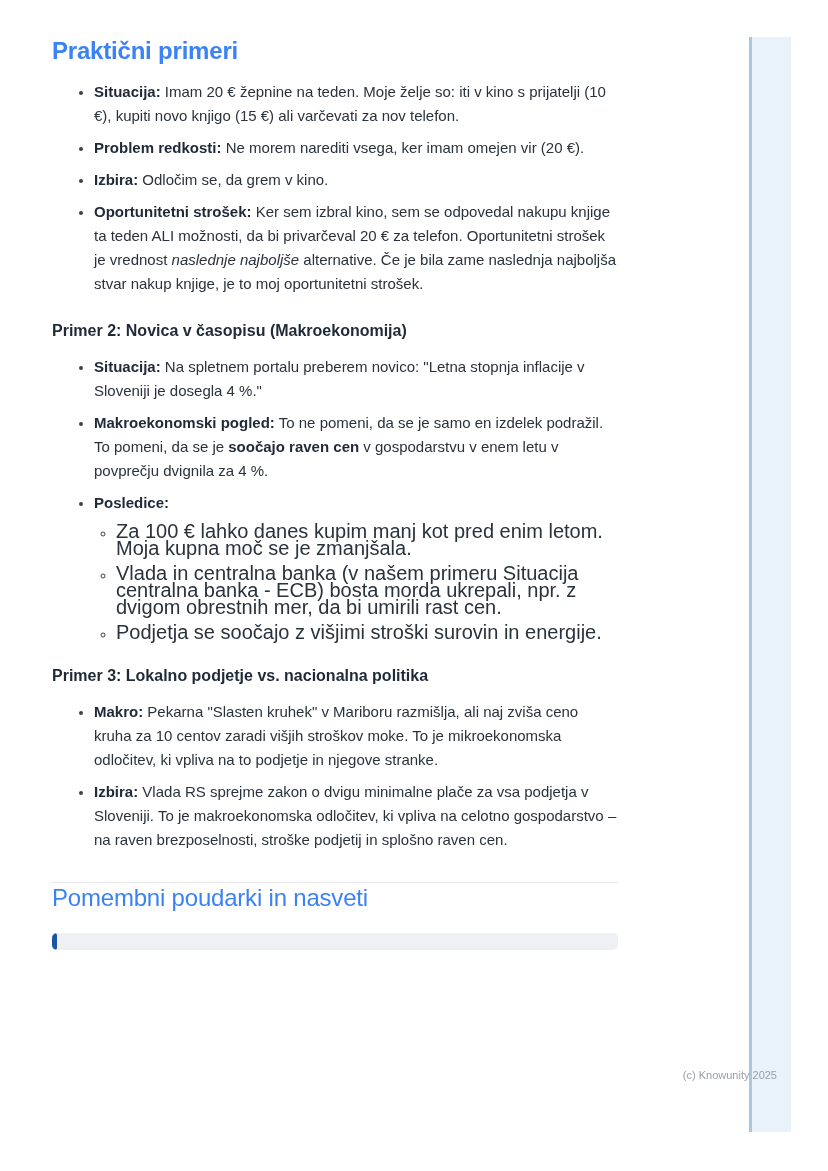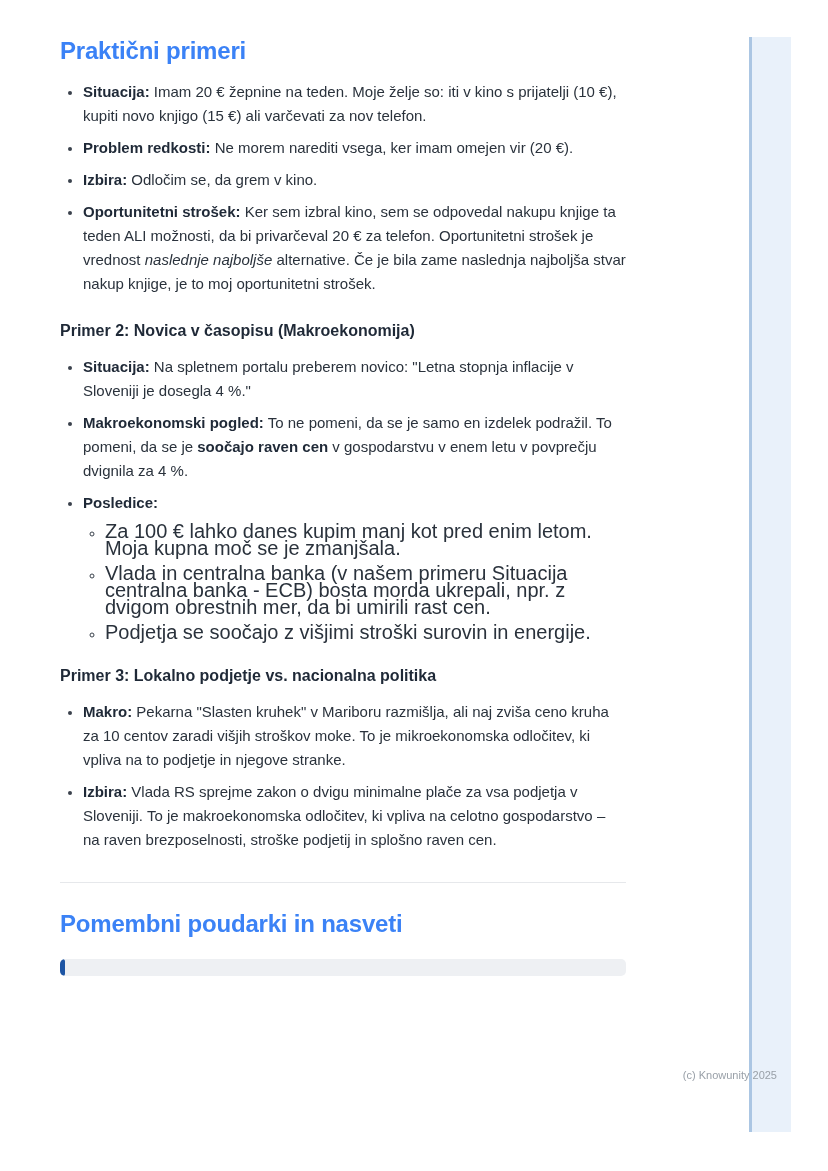--- a/index.html
+++ b/index.html
@@ -16,26 +16,26 @@
   html,body{background:#ffffff;}
   body{
     width:828px;height:1171px;position:relative;overflow:hidden;
     font-family:"Liberation Sans",sans-serif;color:var(--text);
   }
   .strip{
     position:absolute;left:749px;top:37px;width:42px;height:1095px;
     background:var(--strip-bg);border-left:3px solid var(--strip-edge);
     z-index:1;
   }
-  .content{position:absolute;left:60px;top:36px;width:566px;z-index:2;}
+  .content{position:absolute;left:52px;top:36px;width:566px;z-index:2;}
   h1{font-size:24px;line-height:30px;font-weight:700;color:var(--accent);letter-spacing:-0.2px;}
-  h2.blue{font-size:24px;line-height:30px;font-weight:700;color:var(--accent);letter-spacing:-0.2px;margin-top:26px;}
+  h2.blue{font-size:24px;line-height:30px;font-weight:400;color:var(--accent);letter-spacing:-0.2px;}
   h3{font-size:16px;line-height:21px;font-weight:700;color:#1f2937;margin-top:24px;}
   ul.l1{margin-top:14px;padding-left:23px;list-style-type:disc;}
-  ul.l1>li{font-size:15px;line-height:24px;margin-bottom:8px;}
+  ul.l1>li{font-size:15px;line-height:24px;margin-bottom:8px;margin-left:19px;}
   ul.l2{list-style-type:circle;margin-top:8px;padding-left:22px;}
   ul.l2>li{font-size:20px;line-height:17px;margin-bottom:8px;}
   li::marker{color:#3a424c;font-size:14px;}
   .b{font-weight:700;color:#1f2937;}
   .i{font-style:italic;}
   hr.divider{border:0;border-top:1px solid var(--divider);margin-top:30px;}
   .callout{
     margin-top:20px;height:17px;background:var(--callout-bg);
     border-radius:5px;position:relative;overflow:hidden;
   }

